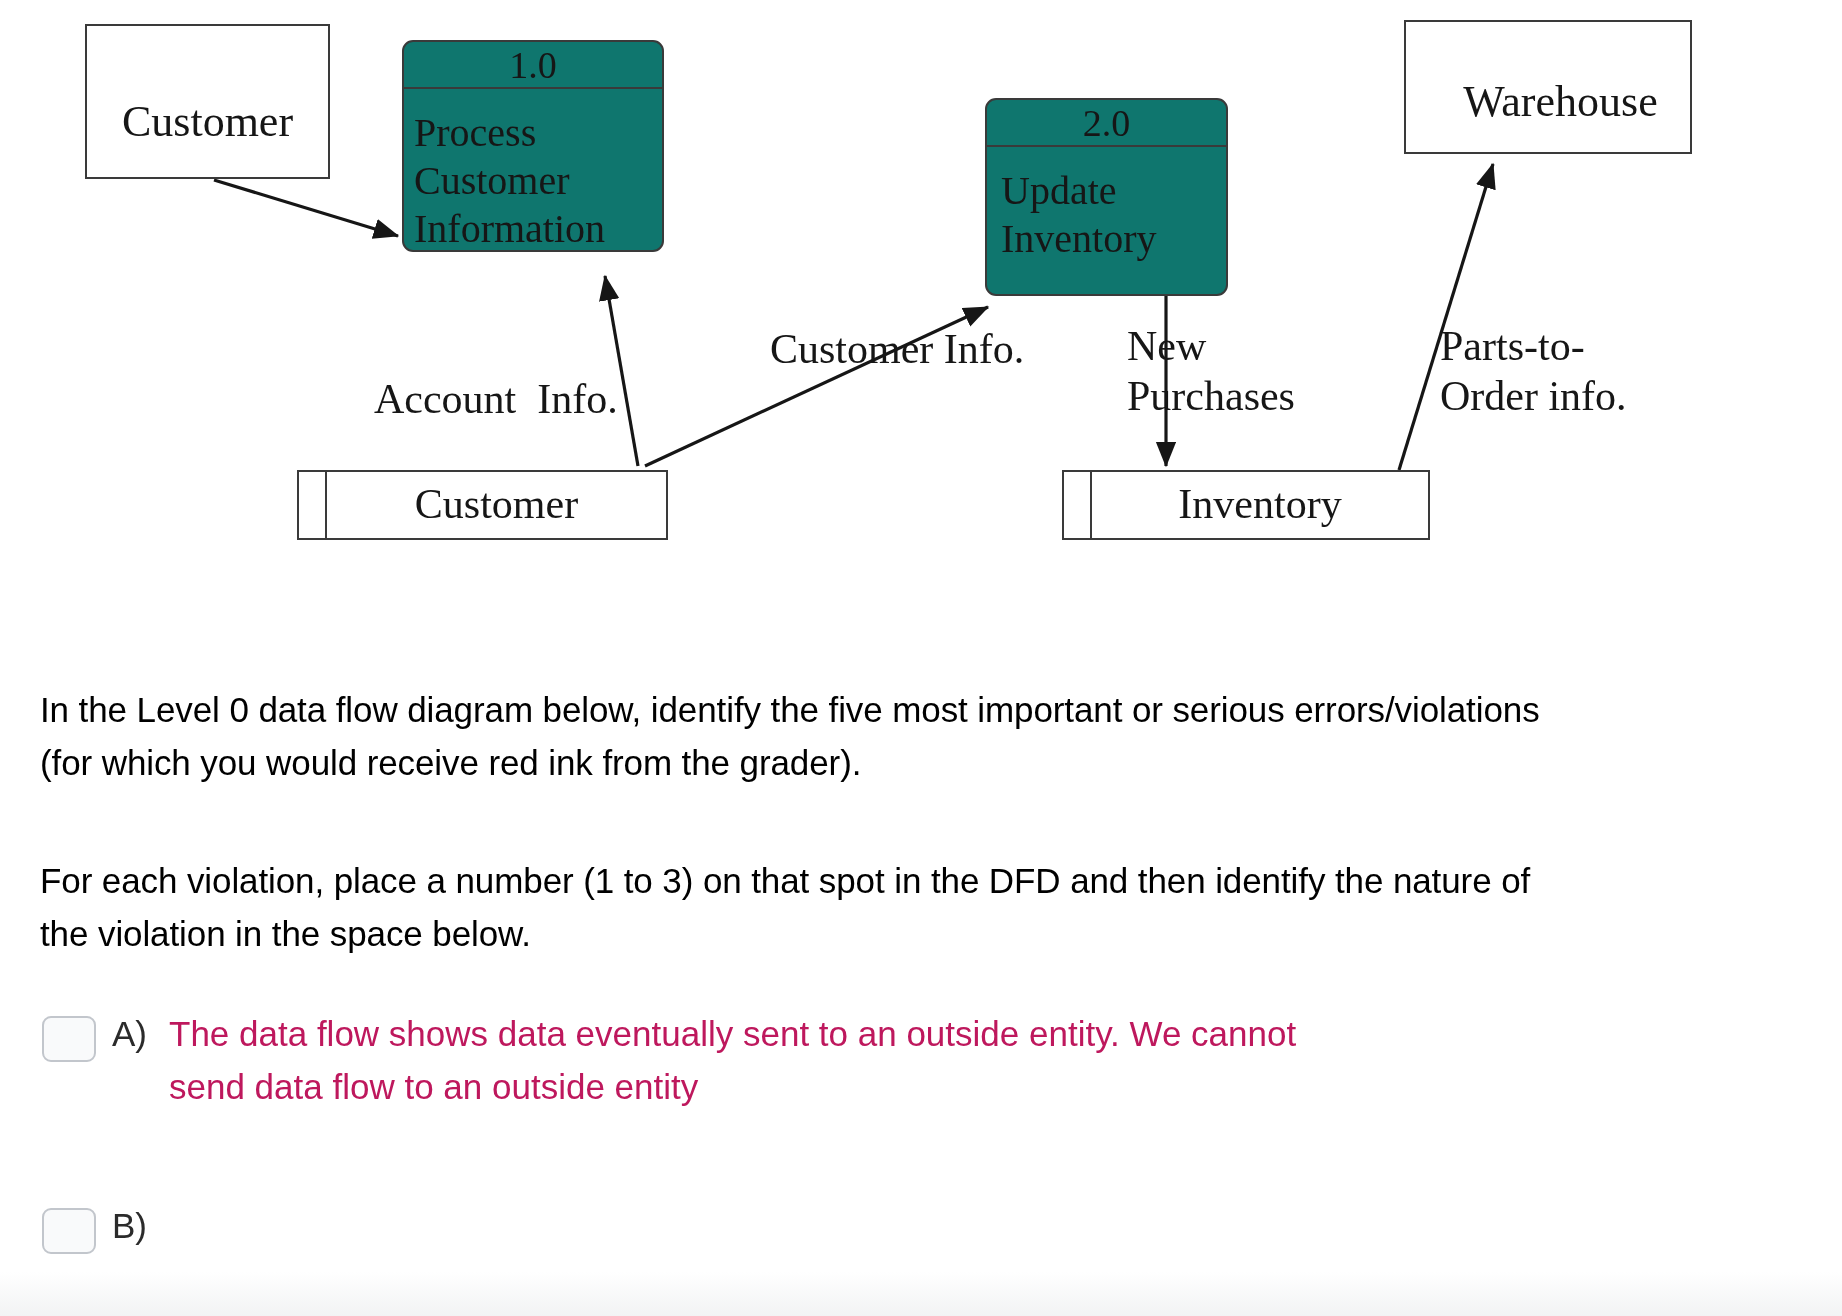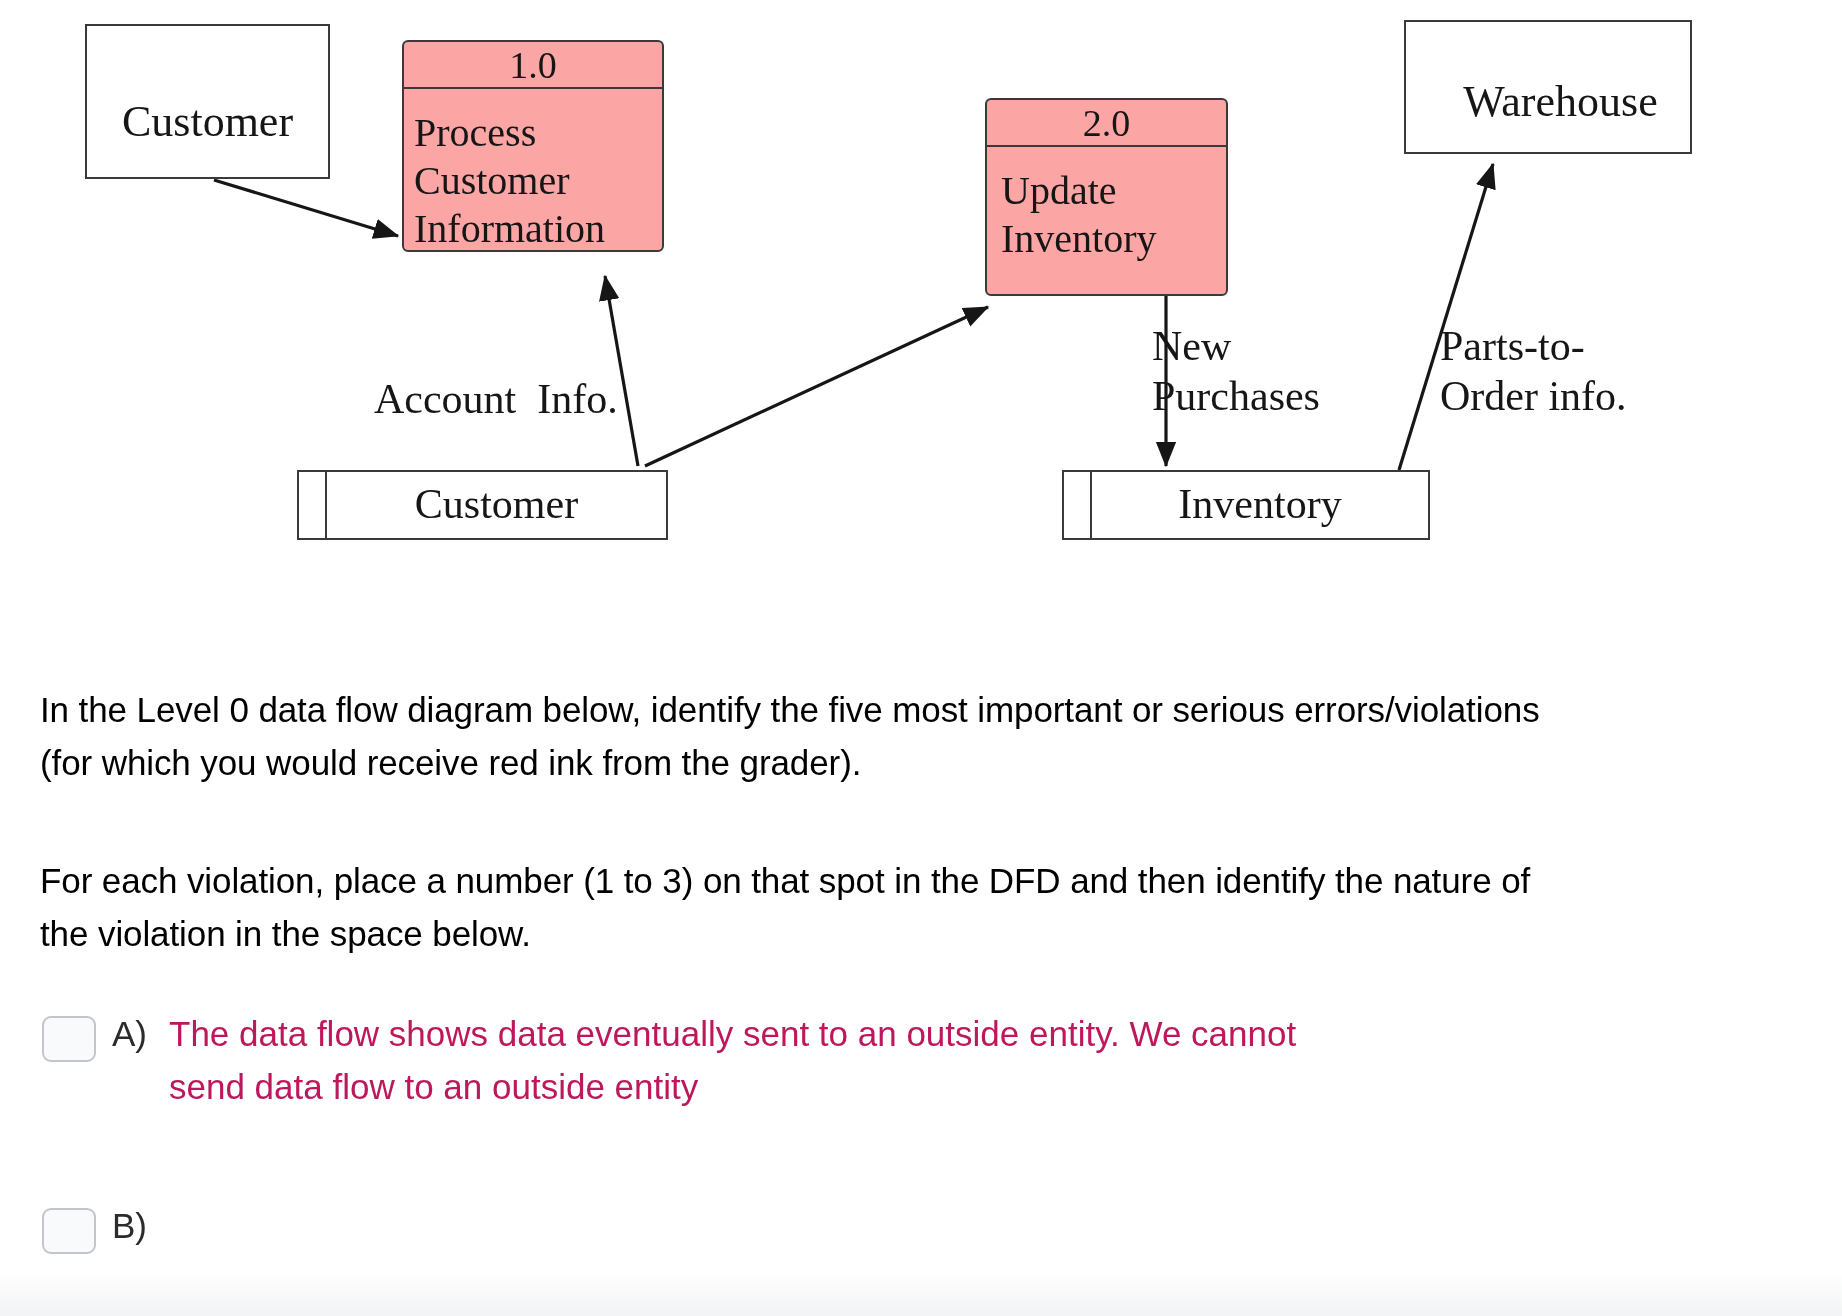--- a/index.html
+++ b/index.html
@@ -57,22 +57,22 @@
   }
   #entity-customer { left: 85px; top: 24px; width: 245px; height: 155px; }
   #entity-customer .entity-text { top: 20px; }
   #entity-warehouse { left: 1404px; top: 20px; width: 288px; height: 134px; }
   #entity-warehouse .entity-text { top: 14px; margin-left: 25px; }
 
   
   .process-box {
     position: absolute;
     border: 2.5px solid #3a3a3a;
-    border-radius: 6px;
-    background: #fca5a5;
+    border-radius: 11px;
+    background: #0f766e;
     box-sizing: border-box;
     font-family: "Liberation Serif", serif;
     color: #161616;
     overflow: visible;
   }
   .process-num {
     text-align: center;
     font-size: 38px;
     line-height: 1.05;
     padding-top: 4px;
@@ -117,21 +117,21 @@
     font-size: 42px;
     color: #161616;
     padding-bottom: 2px;
   }
   #store-customer { left: 297px; top: 470px; width: 371px; height: 70px; }
   #store-inventory { left: 1062px; top: 470px; width: 368px; height: 70px; }
 
   
   #flow-account-info { left: 374px; top: 375px; font-size: 42px; }
   #flow-customer-info { left: 770px; top: 325px; font-size: 42px; }
-  #flow-new-purchases { left: 1152px; top: 322px; font-size: 42px; }
+  #flow-new-purchases { left: 1127px; top: 322px; font-size: 42px; }
   #flow-parts-to-order { left: 1440px; top: 322px; font-size: 42px; }
 
   
   #question-body {
     position: absolute;
     left: 0;
     top: 560px;
     width: 1842px;
   }
   .para {
@@ -242,20 +242,21 @@
     <div class="ds-name">Customer</div>
   </div>
 
   <div class="datastore" id="store-inventory">
     <div class="ds-tab"></div>
     <div class="ds-name">Inventory</div>
   </div>
 
   <div class="dfd-label" id="flow-account-info">Account  Info.</div>
 
+  <div class="dfd-label" id="flow-customer-info">Customer Info.</div>
 
   <div class="dfd-label" id="flow-new-purchases" style="white-space: pre-line;">New
 Purchases</div>
 
   <div class="dfd-label" id="flow-parts-to-order" style="white-space: pre-line;">Parts-to-
 Order info.</div>
 </div>
 
 <div id="question-body">
 

